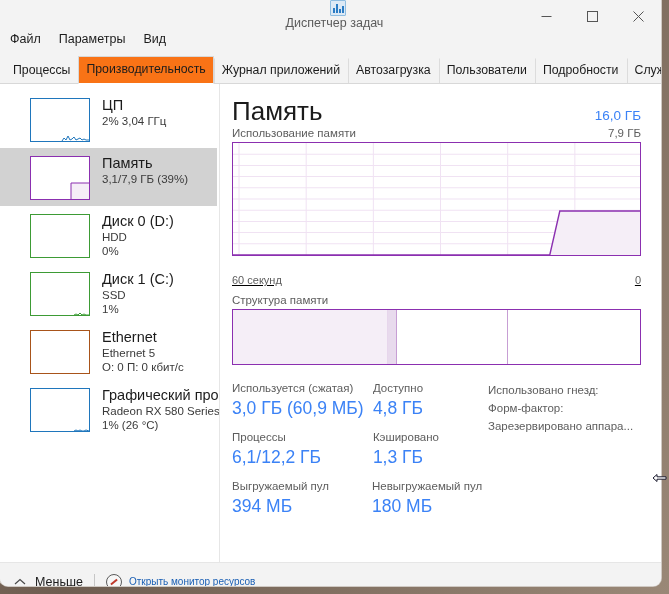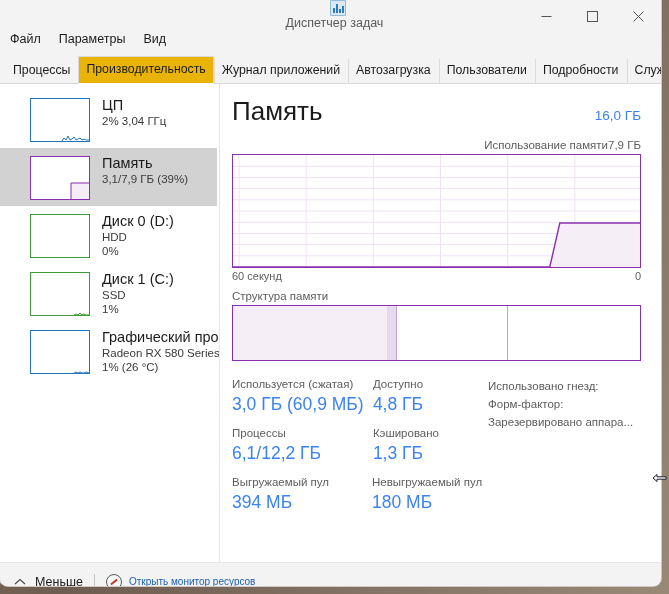--- a/index.html
+++ b/index.html
@@ -101,21 +101,21 @@
     font-size: 12.3px;
     color: #1c1c1c;
     padding: 4px 7px 5px 7px;
     line-height: 15px;
     border: 1px solid transparent;
     border-bottom: none;
     white-space: nowrap;
   }
   .tab + .tab { border-left: 1px solid #dcdcdc; }
   .tab.active {
-    background: #eab308;
+    background: #f97316;
     border: 1px solid #d8d8d8;
     border-bottom: 1px solid #ffffff;
     margin-bottom: -1px;
     padding-top: 5px;
     padding-bottom: 6px;
     position: relative;
     z-index: 2;
   }
   
   .content {
@@ -189,39 +189,40 @@
     color: #1b1b1b;
     font-weight: normal;
     line-height: 30px;
   }
   .main-total {
     font-size: 13.5px;
     color: #3b82f6;
   }
   .sub-row {
     display: flex;
-    justify-content: flex-end;
+    justify-content: space-between;
     align-items: baseline;
-    margin-top: 13px;
+    margin-top: 1px;
   }
   .sub-label { font-size: 11.5px; color: #5d5d5d; }
   .sub-max { font-size: 11.5px; color: #5d5d5d; }
   .graph-box {
     position: relative;
     margin-top: 3px;
     height: 114px;
     border: 1px solid #8b2fb0;
     box-sizing: border-box;
     background: #ffffff;
   }
   .graph-box svg { display: block; }
   .axis-row {
     display: flex;
     justify-content: space-between;
-    margin-top: 2px;
+    margin-top: 18px;
+    text-decoration: underline;
   }
   .axis-txt { font-size: 11px; color: #5d5d5d; }
   .comp-label { font-size: 11.5px; color: #5d5d5d; margin-top: 8px; }
   .comp-box {
     margin-top: 3px;
     height: 56px;
     border: 1px solid #8b2fb0;
     box-sizing: border-box;
     display: flex;
     background: #ffffff;
@@ -406,20 +407,32 @@
               <polyline points="44,43 46,42 48,43 50,41 52,43 54,42 56,43 59,43" fill="none" stroke="#3d9b35" stroke-width="1"></polyline>
             </svg>
           </div>
           <div class="side-txt">
             <div class="side-title">Диск 1 (C:)</div>
             <div class="side-sub">SSD</div>
             <div class="side-sub">1%</div>
           </div>
         </div>
 
+        <div class="side-item">
+          <div class="mini">
+            <svg width="60" height="44" viewBox="0 0 60 44">
+              <rect x="0.5" y="0.5" width="59" height="43" fill="#fff" stroke="#a8541a" stroke-width="1"></rect>
+            </svg>
+          </div>
+          <div class="side-txt">
+            <div class="side-title">Ethernet</div>
+            <div class="side-sub">Ethernet 5</div>
+            <div class="side-sub">О: 0 П: 0 кбит/с</div>
+          </div>
+        </div>
 
         <div class="side-item">
           <div class="mini">
             <svg width="60" height="44" viewBox="0 0 60 44">
               <rect x="0.5" y="0.5" width="59" height="43" fill="#fff" stroke="#1f76bc" stroke-width="1"></rect>
               <polyline points="44,43 46,42 48,43 50,42 52,43 54,43 56,42 59,43" fill="none" stroke="#1f76bc" stroke-width="1"></polyline>
             </svg>
           </div>
           <div class="side-txt">
             <div class="side-title">Графический про</div>

